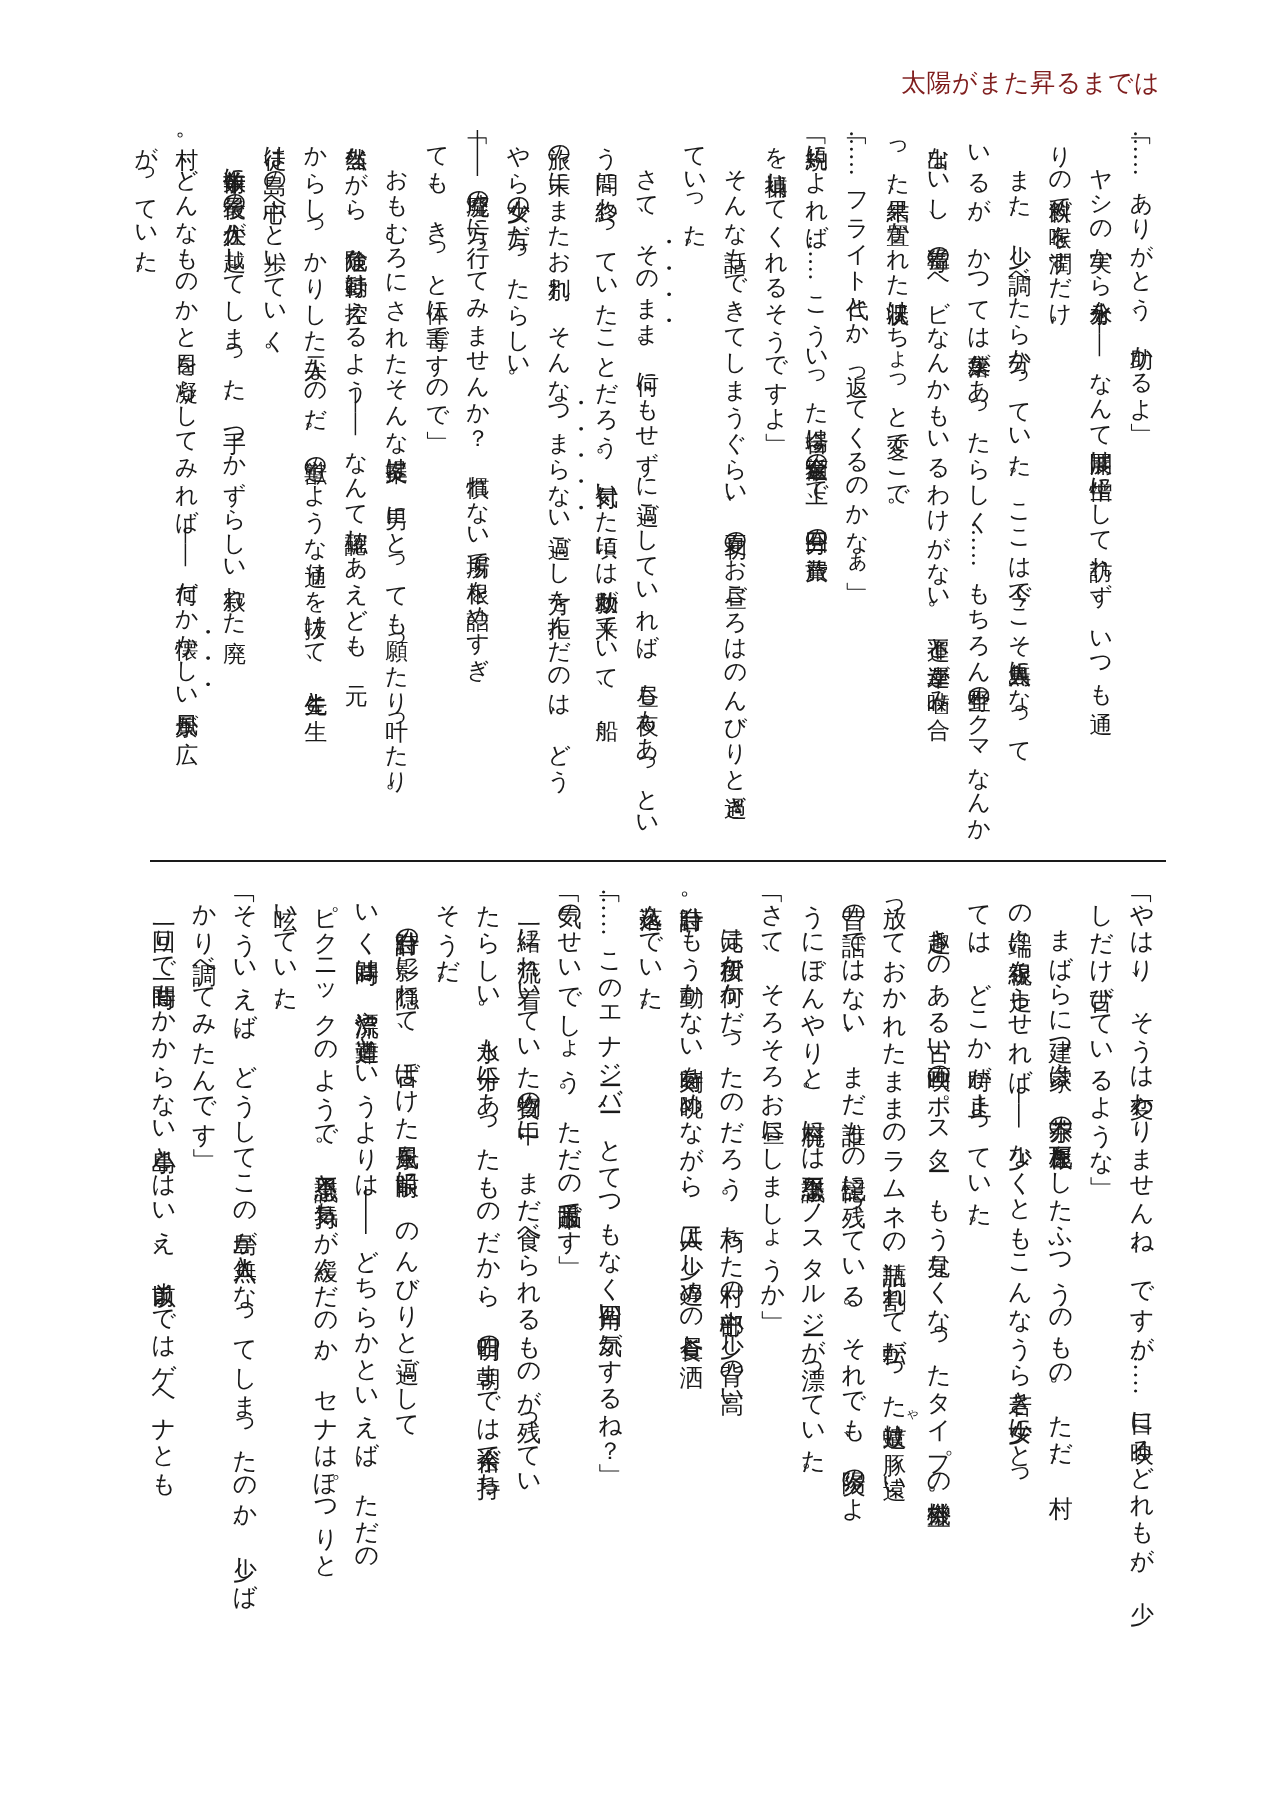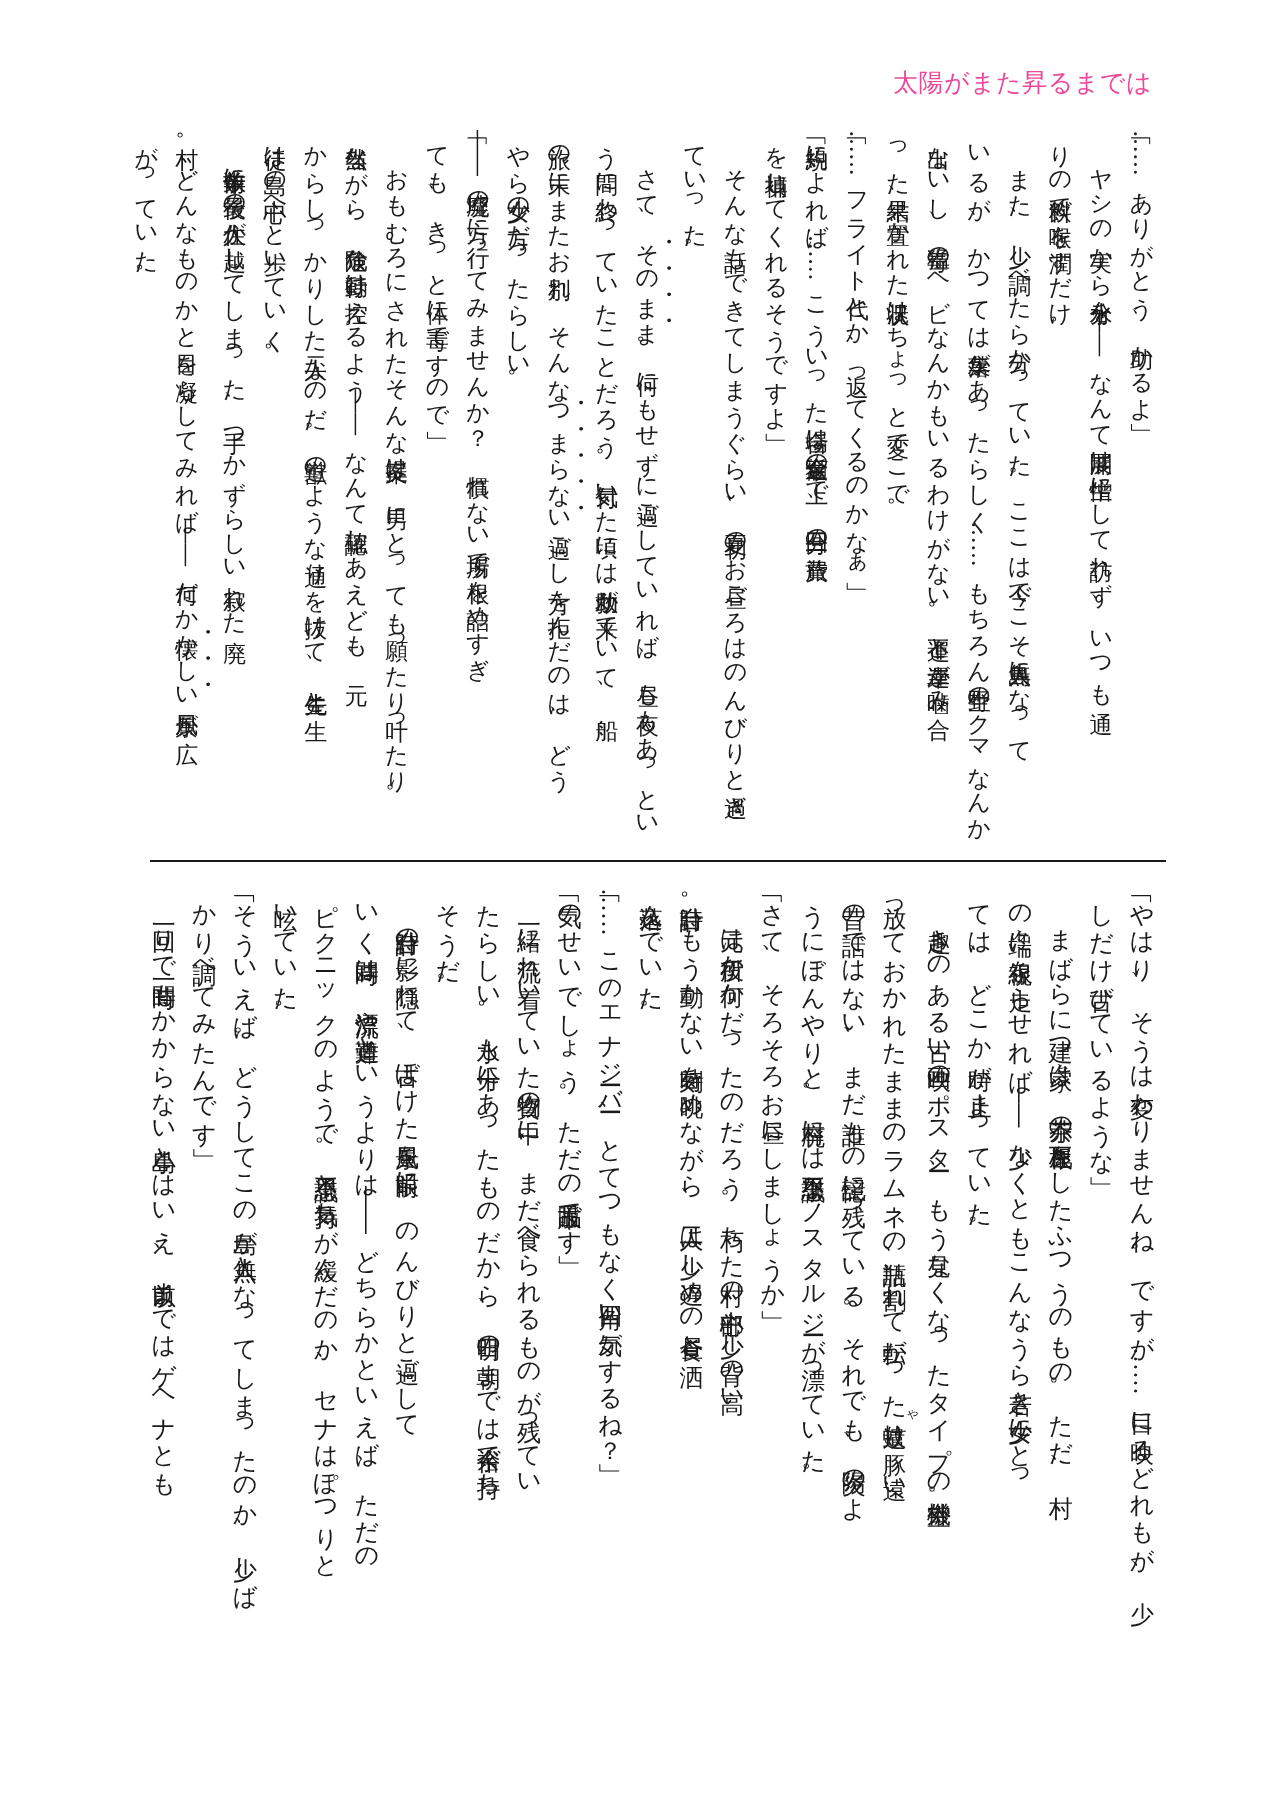--- a/index.html
+++ b/index.html
@@ -10,25 +10,25 @@
     width: 1280px;
     height: 1808px;
     background: #ffffff;
     position: relative;
     font-family: "DejaVu Serif", "Liberation Serif", serif;
     color: #1a1a1a;
   }
   .running-head {
     position: absolute;
     top: 66px;
-    right: 128px;
+    right: 120px;
     font-size: 25px;
     letter-spacing: 0.5px;
     white-space: nowrap;
-    color: #ec4899;
+    color: #7f1d1d;
   }
   .vblock {
     position: absolute;
     right: 118px;
     writing-mode: vertical-rl;
     text-orientation: mixed;
     color: #1a1a1a;
   }
   .vblock .line {
     white-space: nowrap;

